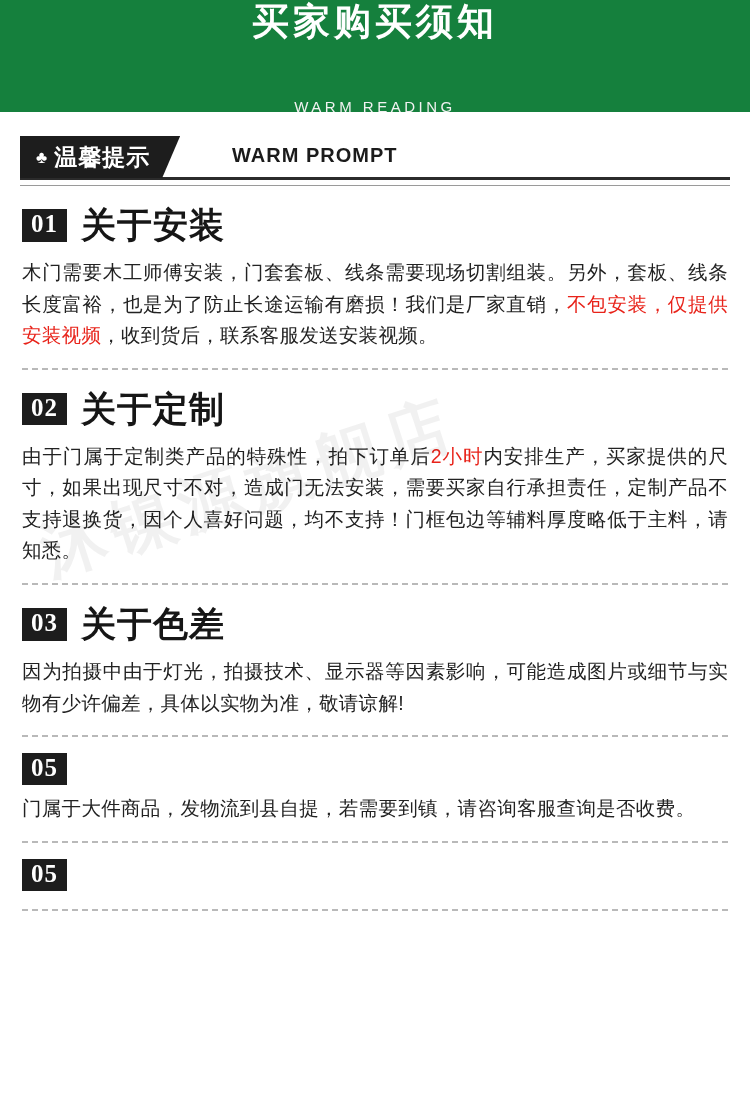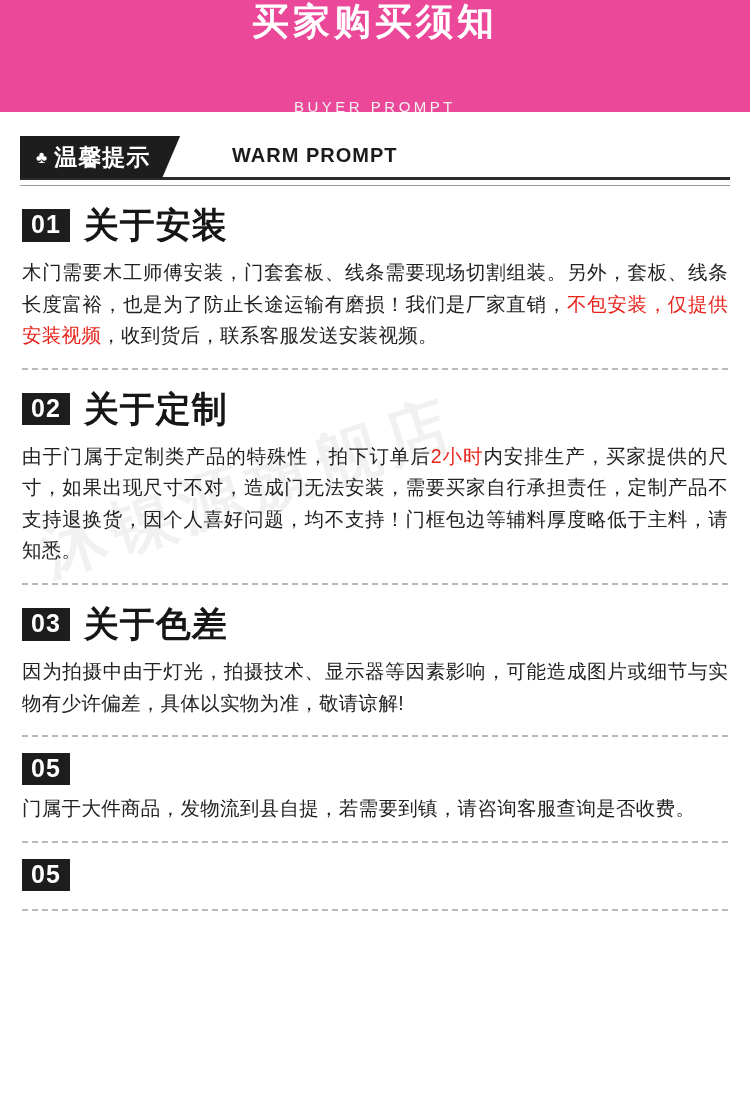--- a/index.html
+++ b/index.html
@@ -11,21 +11,21 @@
     height: 1107px;
     background: #ffffff;
     font-family: "Liberation Sans", "DejaVu Sans", sans-serif;
     color: #1a1a1a;
     overflow: hidden;
     position: relative;
   }
 
   
   .header {
-    background: #ec4899;
+    background: #15803d;
     height: 112px;
     display: flex;
     flex-direction: column;
     align-items: center;
     justify-content: center;
     padding-top: 4px;
     box-sizing: border-box;
     gap: 48px;
   }
   .header-title-cn {
@@ -109,20 +109,21 @@
     margin-bottom: 8px;
   }
   .sec-num {
     background: #1d1d1d;
     color: #ffffff;
     font-size: 25px;
     font-weight: bold;
     padding: 2px 9px 4px 9px;
     line-height: 1.05;
     letter-spacing: 1px;
+    font-family: Liberation Serif, serif;
   }
   .sec-title {
     font-size: 35px;
     font-weight: bold;
     color: #161616;
     letter-spacing: 1px;
   }
   .sec-body {
     font-size: 19.5px;
     line-height: 1.62;
@@ -160,21 +161,21 @@
 </style>
 </head>
 <body>
 
 <div class="watermark">
   <div>沐镍源旗舰店</div>
 </div>
 
 <div class="header">
   <div class="header-title-cn">买家购买须知</div>
-  <div class="header-title-en">BUYER PROMPT</div>
+  <div class="header-title-en">WARM READING</div>
 </div>
 
 <div class="prompt-wrap">
   <div class="prompt-underline"></div>
   <div class="prompt-underline2"></div>
   <div class="prompt-tag">
     <span class="club-icon">♣</span>
     <span>温馨提示</span>
   </div>
   <div class="prompt-en">WARM PROMPT</div>

